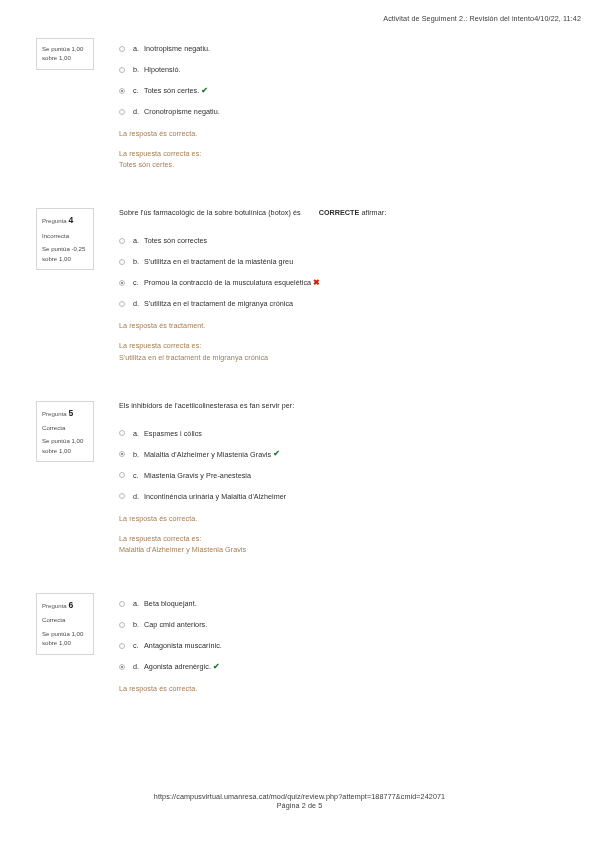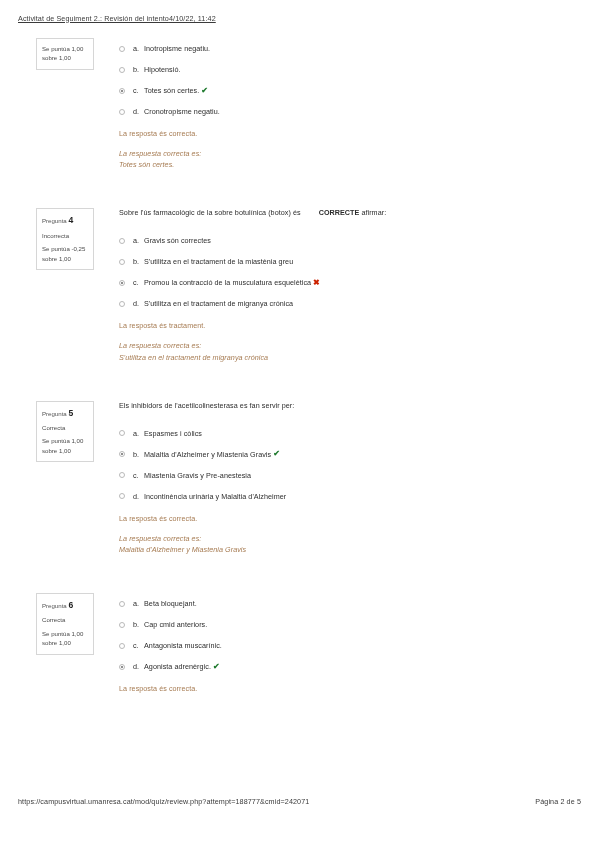--- a/index.html
+++ b/index.html
@@ -17,41 +17,41 @@
   }
 
   
   .page-header {
     position: absolute;
     top: 11px;
     left: 18px;
     right: 18px;
     height: 14px;
     display: flex;
-    justify-content: flex-start;
+    justify-content: flex-end;
     align-items: center;
     font-size: 7.2px;
     color: #3a3a3a;
     letter-spacing: 0.1px;
-    text-decoration: underline;
   }
 
   
   .page-footer {
     position: absolute;
     bottom: 42px;
     left: 18px;
     right: 18px;
     height: 14px;
     display: flex;
     justify-content: space-between;
-    align-items: flex-end;
+    align-items: center;
     font-size: 7.2px;
     color: #3a3a3a;
     letter-spacing: 0.1px;
+    flex-direction: column;
   }
 
   
   .content {
     position: absolute;
     top: 32px;
     left: 0;
     width: 599px;
     height: 748px;
     overflow: hidden;
@@ -165,21 +165,21 @@
 
   
   .feedback {
     margin-top: 6px;
     font-size: 7.2px;
     line-height: 1.55;
     color: #a67b52;
     letter-spacing: 0.05px;
   }
   .feedback .fb-line { margin-bottom: 9px; }
-  .feedback .fb-answer-block { margin-bottom: 0; font-style: italic; }
+  .feedback .fb-answer-block { margin-bottom: 0; }
   .feedback .fb-answer-block div { margin-bottom: 0px; }
   .spacer-md { height: 38px; }
 </style>
 </head>
 <body>
 
 <div class="page-header">
   <div>Activitat de Seguiment 2.: Revisión del intento</div>
   <div>4/10/22, 11:42</div>
 </div>
@@ -234,21 +234,21 @@
       </div>
       <div class="state">Incorrecta</div>
       <div class="grade">Se puntúa -0,25 sobre 1,00</div>
     </div>
     <div class="q-content">
       <div class="q-text"><span>Sobre l'ús farmacològic de la sobre botulínica (botox) és </span><b>CORRECTE</b><span> afirmar:</span></div>
       <div class="answers">
         <div class="answer-row">
           <span class="radio"></span>
           <span class="ans-letter">a.</span>
-          <span class="ans-text">Gravis són correctes</span>
+          <span class="ans-text">Totes són correctes</span>
         </div>
         <div class="answer-row">
           <span class="radio"></span>
           <span class="ans-letter">b.</span>
           <span class="ans-text">S'utilitza en el tractament de la miastènia greu</span>
         </div>
         <div class="answer-row">
           <span class="radio checked"></span>
           <span class="ans-letter">c.</span>
           <span class="ans-text">Promou la contracció de la musculatura esquelètica</span>

